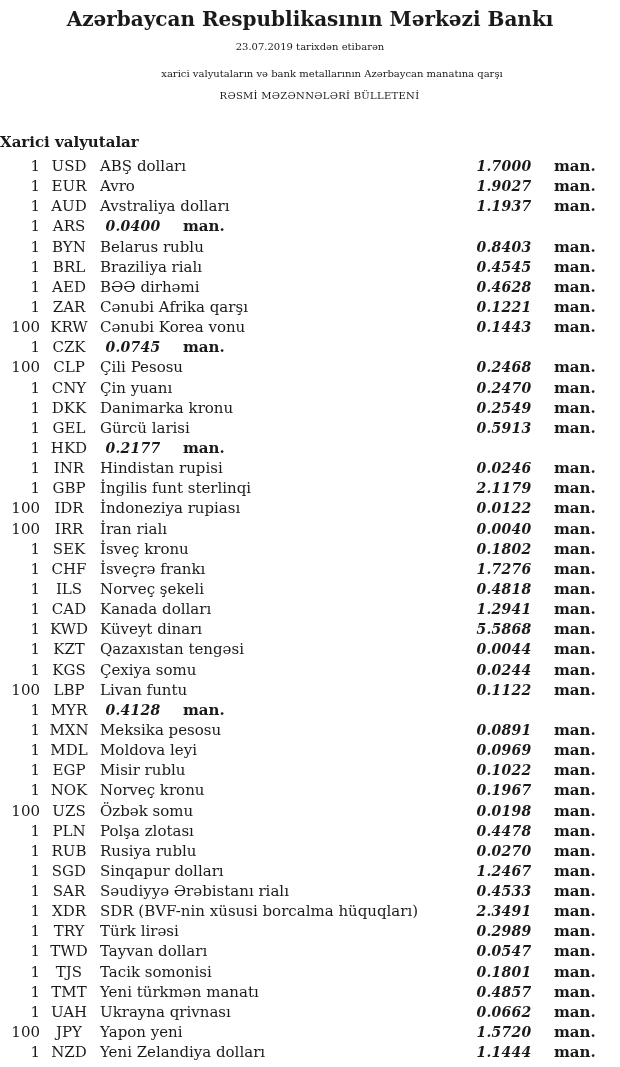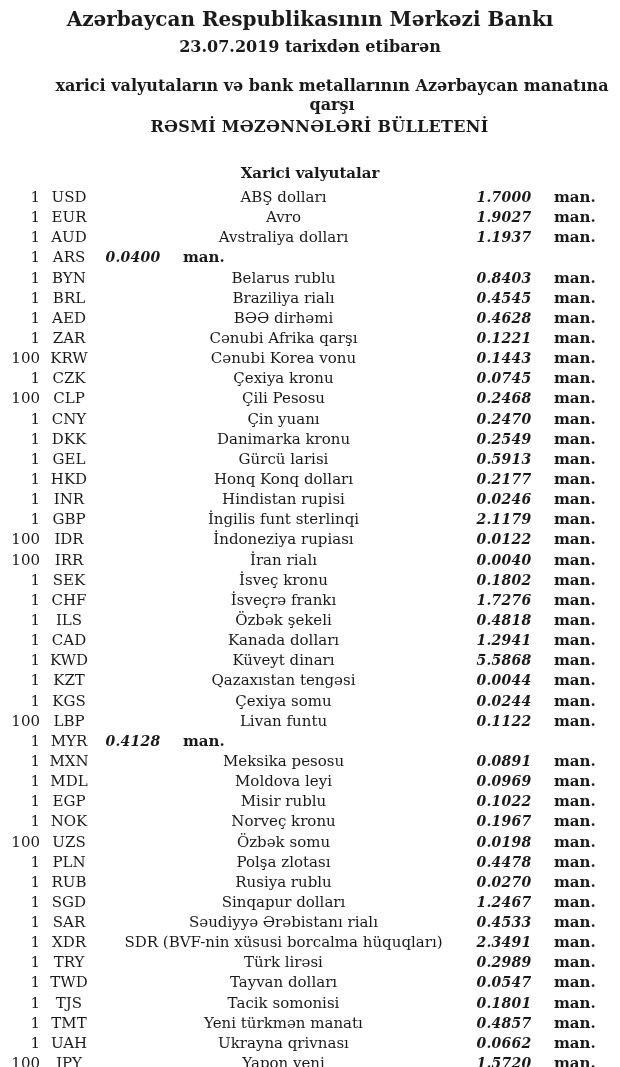--- a/index.html
+++ b/index.html
@@ -22,33 +22,32 @@
   .hdr {
     text-align: center;
     padding-top: 6px;
   }
   .bank-name {
     font-size: 20px;
     font-weight: bold;
     line-height: 26px;
   }
   .hdr-line {
-    font-size: 16px;
-    font-weight: bold;
+    font-size: 10px;
+    font-weight: normal;
     line-height: 19px;
   }
   .date-line    { margin-top: 5px; }
-  .subject-line { margin-top: 20px; padding-left: 44px; }
+  .subject-line { margin-top: 8px; padding-left: 44px; }
   .bulletin-title {
     margin-top: 3px;
     letter-spacing: 0.3px;
     padding-left: 19px;
   }
   .section-title {
-    text-align: center;
     font-size: 15px;
     font-weight: bold;
     line-height: 19px;
     margin-top: 28px;
   }
   .rates-table {
     margin-top: 4px;
   }
   .row {
     display: flex;
@@ -66,21 +65,20 @@
   .code {
     flex: none;
     width: 54px;
     margin-left: 2px;
     text-align: center;
   }
   .name {
     flex: 1;
     padding-left: 4px;
     overflow: hidden;
-    text-align: center;
   }
   .rate {
     flex: none;
     width: 74px;
     text-align: center;
     font-weight: bold;
     font-style: italic;
     font-size: 14px;
     letter-spacing: 0.2px;
   }
@@ -186,21 +184,20 @@
     <span class="code">KRW</span>
     <span class="name">Cənubi Korea vonu</span>
     <span class="rate">0.1443</span>
     <span class="unit">man.</span>
     <span class="row-padding-right"></span>
   </div>
 
   <div class="row">
     <span class="qty">1</span>
     <span class="code">CZK</span>
-    <span class="name">Çexiya kronu</span>
     <span class="rate">0.0745</span>
     <span class="unit">man.</span>
     <span class="row-padding-right"></span>
   </div>
 
   <div class="row">
     <span class="qty">100</span>
     <span class="code">CLP</span>
     <span class="name">Çili Pesosu</span>
     <span class="rate">0.2468</span>
@@ -231,21 +228,20 @@
     <span class="code">GEL</span>
     <span class="name">Gürcü larisi</span>
     <span class="rate">0.5913</span>
     <span class="unit">man.</span>
     <span class="row-padding-right"></span>
   </div>
 
   <div class="row">
     <span class="qty">1</span>
     <span class="code">HKD</span>
-    <span class="name">Honq Konq dolları</span>
     <span class="rate">0.2177</span>
     <span class="unit">man.</span>
     <span class="row-padding-right"></span>
   </div>
 
   <div class="row">
     <span class="qty">1</span>
     <span class="code">INR</span>
     <span class="name">Hindistan rupisi</span>
     <span class="rate">0.0246</span>
@@ -294,21 +290,21 @@
     <span class="code">CHF</span>
     <span class="name">İsveçrə frankı</span>
     <span class="rate">1.7276</span>
     <span class="unit">man.</span>
     <span class="row-padding-right"></span>
   </div>
 
   <div class="row">
     <span class="qty">1</span>
     <span class="code">ILS</span>
-    <span class="name">Özbək şekeli</span>
+    <span class="name">Norveç şekeli</span>
     <span class="rate">0.4818</span>
     <span class="unit">man.</span>
     <span class="row-padding-right"></span>
   </div>
 
   <div class="row">
     <span class="qty">1</span>
     <span class="code">CAD</span>
     <span class="name">Kanada dolları</span>
     <span class="rate">1.2941</span>

